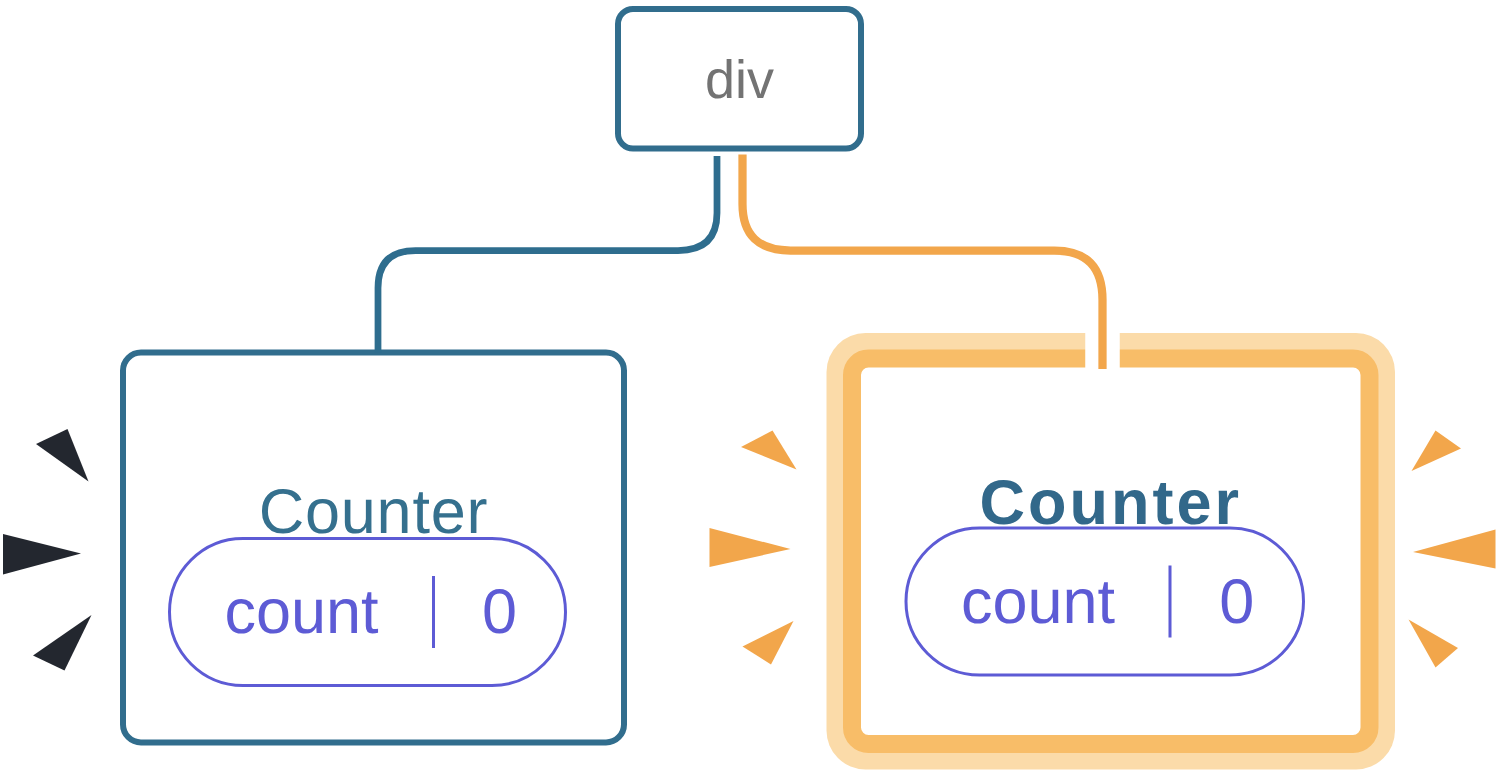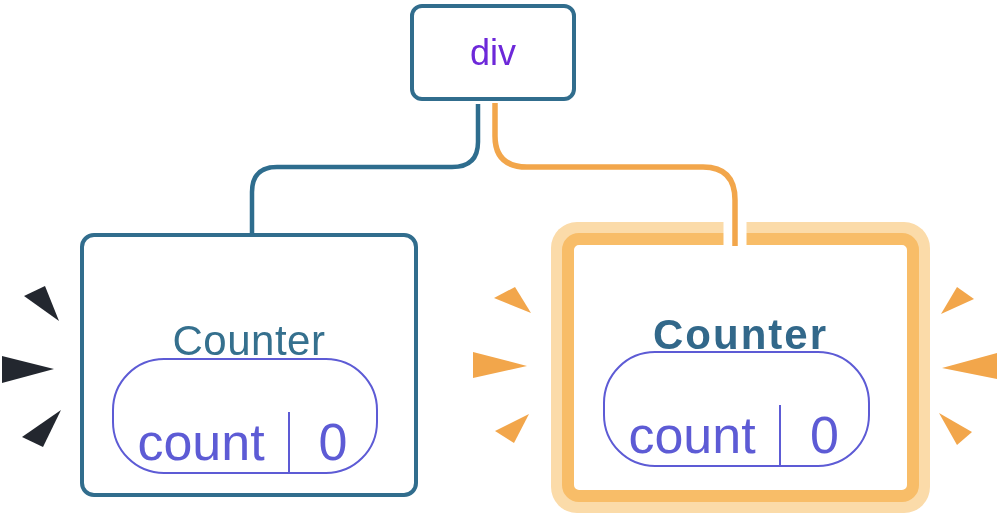--- a/index.html
+++ b/index.html
@@ -7,21 +7,21 @@
     position:relative;width:999px;height:515px;background:#ffffff;overflow:hidden;
     font-family:"Liberation Sans", sans-serif;
   }
   
   .node{
     position:absolute;background:#ffffff;border:4px solid #316D8D;box-sizing:border-box;
   }
   .root-node{
     left:410px;top:4px;width:166px;height:97px;border-radius:12px;
     display:flex;align-items:center;justify-content:center;
-    font-size:36px;color:#6d28d9;
+    font-size:36px;color:#737373;
   }
   .counter-left{
     left:80px;top:233px;width:338px;height:264px;border-radius:14px;
   }
   .counter-title{
     position:absolute;left:0;width:100%;text-align:center;
     color:#35708E;font-size:42px;margin-top:32px;
   }
   .counter-left .counter-title{top:48px;font-weight:500;letter-spacing:0.5px;}
   
@@ -29,23 +29,23 @@
     position:absolute;left:551px;top:222px;width:379px;height:291px;box-sizing:border-box;
     background:#FBDBA9;border-radius:26px;padding:11px;
   }
   .counter-right-inner{
     position:relative;width:100%;height:100%;box-sizing:border-box;
     background:#ffffff;border:12px solid #F8BD68;border-radius:17px;
   }
   .counter-right-inner .counter-title{top:34px;font-weight:700;letter-spacing:2px;color:#32688A;}
   
   .pill{
-    position:absolute;box-sizing:border-box;height:116px;
+    position:absolute;box-sizing:border-box;height:100px;
     border:2.5px solid #5D5BD5;border-radius:52px;background:#ffffff;
-    display:flex;align-items:flex-end;color:#5D5BD5;font-size:52px;
+    display:flex;align-items:center;color:#5D5BD5;font-size:42px;
   }
   .counter-left .pill{left:28px;top:121px;width:266px;}
   .counter-right-inner .pill{left:29px;top:106px;width:267px;}
   .pill-key{
     width:174px;display:flex;align-items:center;justify-content:center;
     border-right:2.5px solid #5D5BD5;
   }
   .pill-value{
     flex:1;display:flex;align-items:center;justify-content:center;
   }

